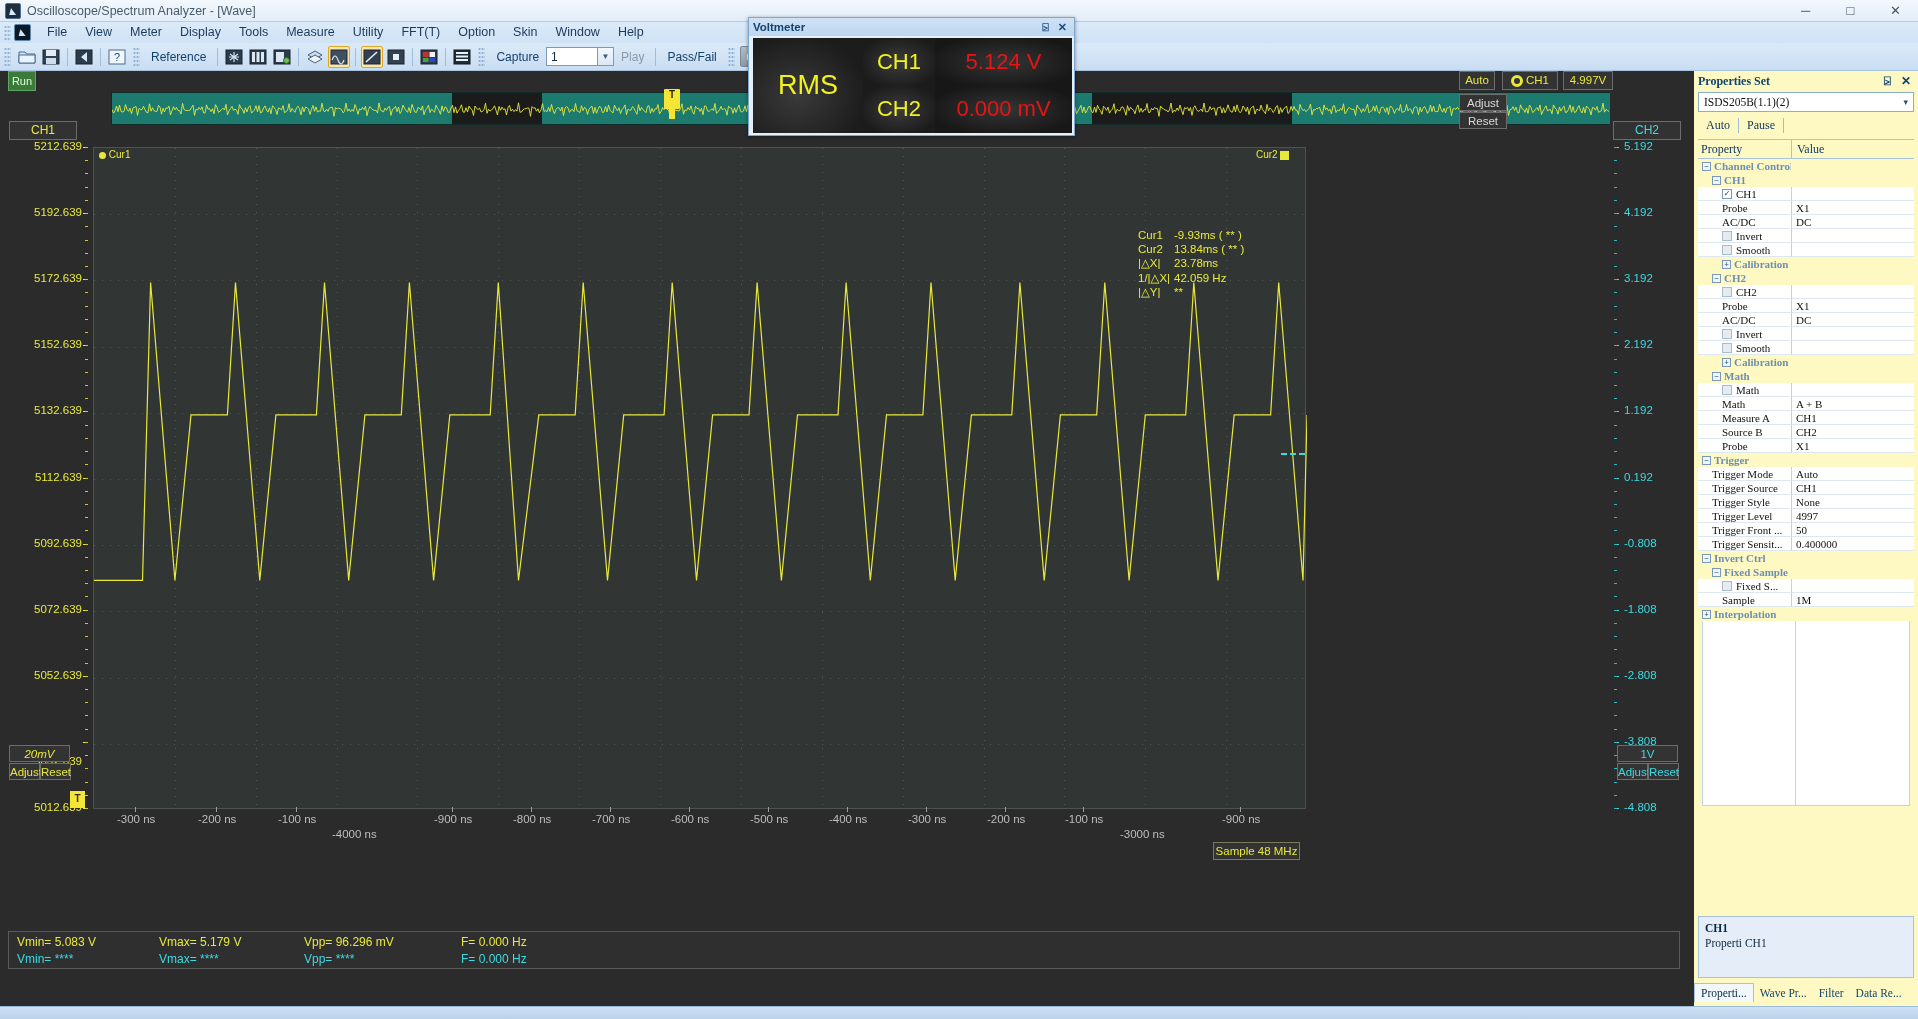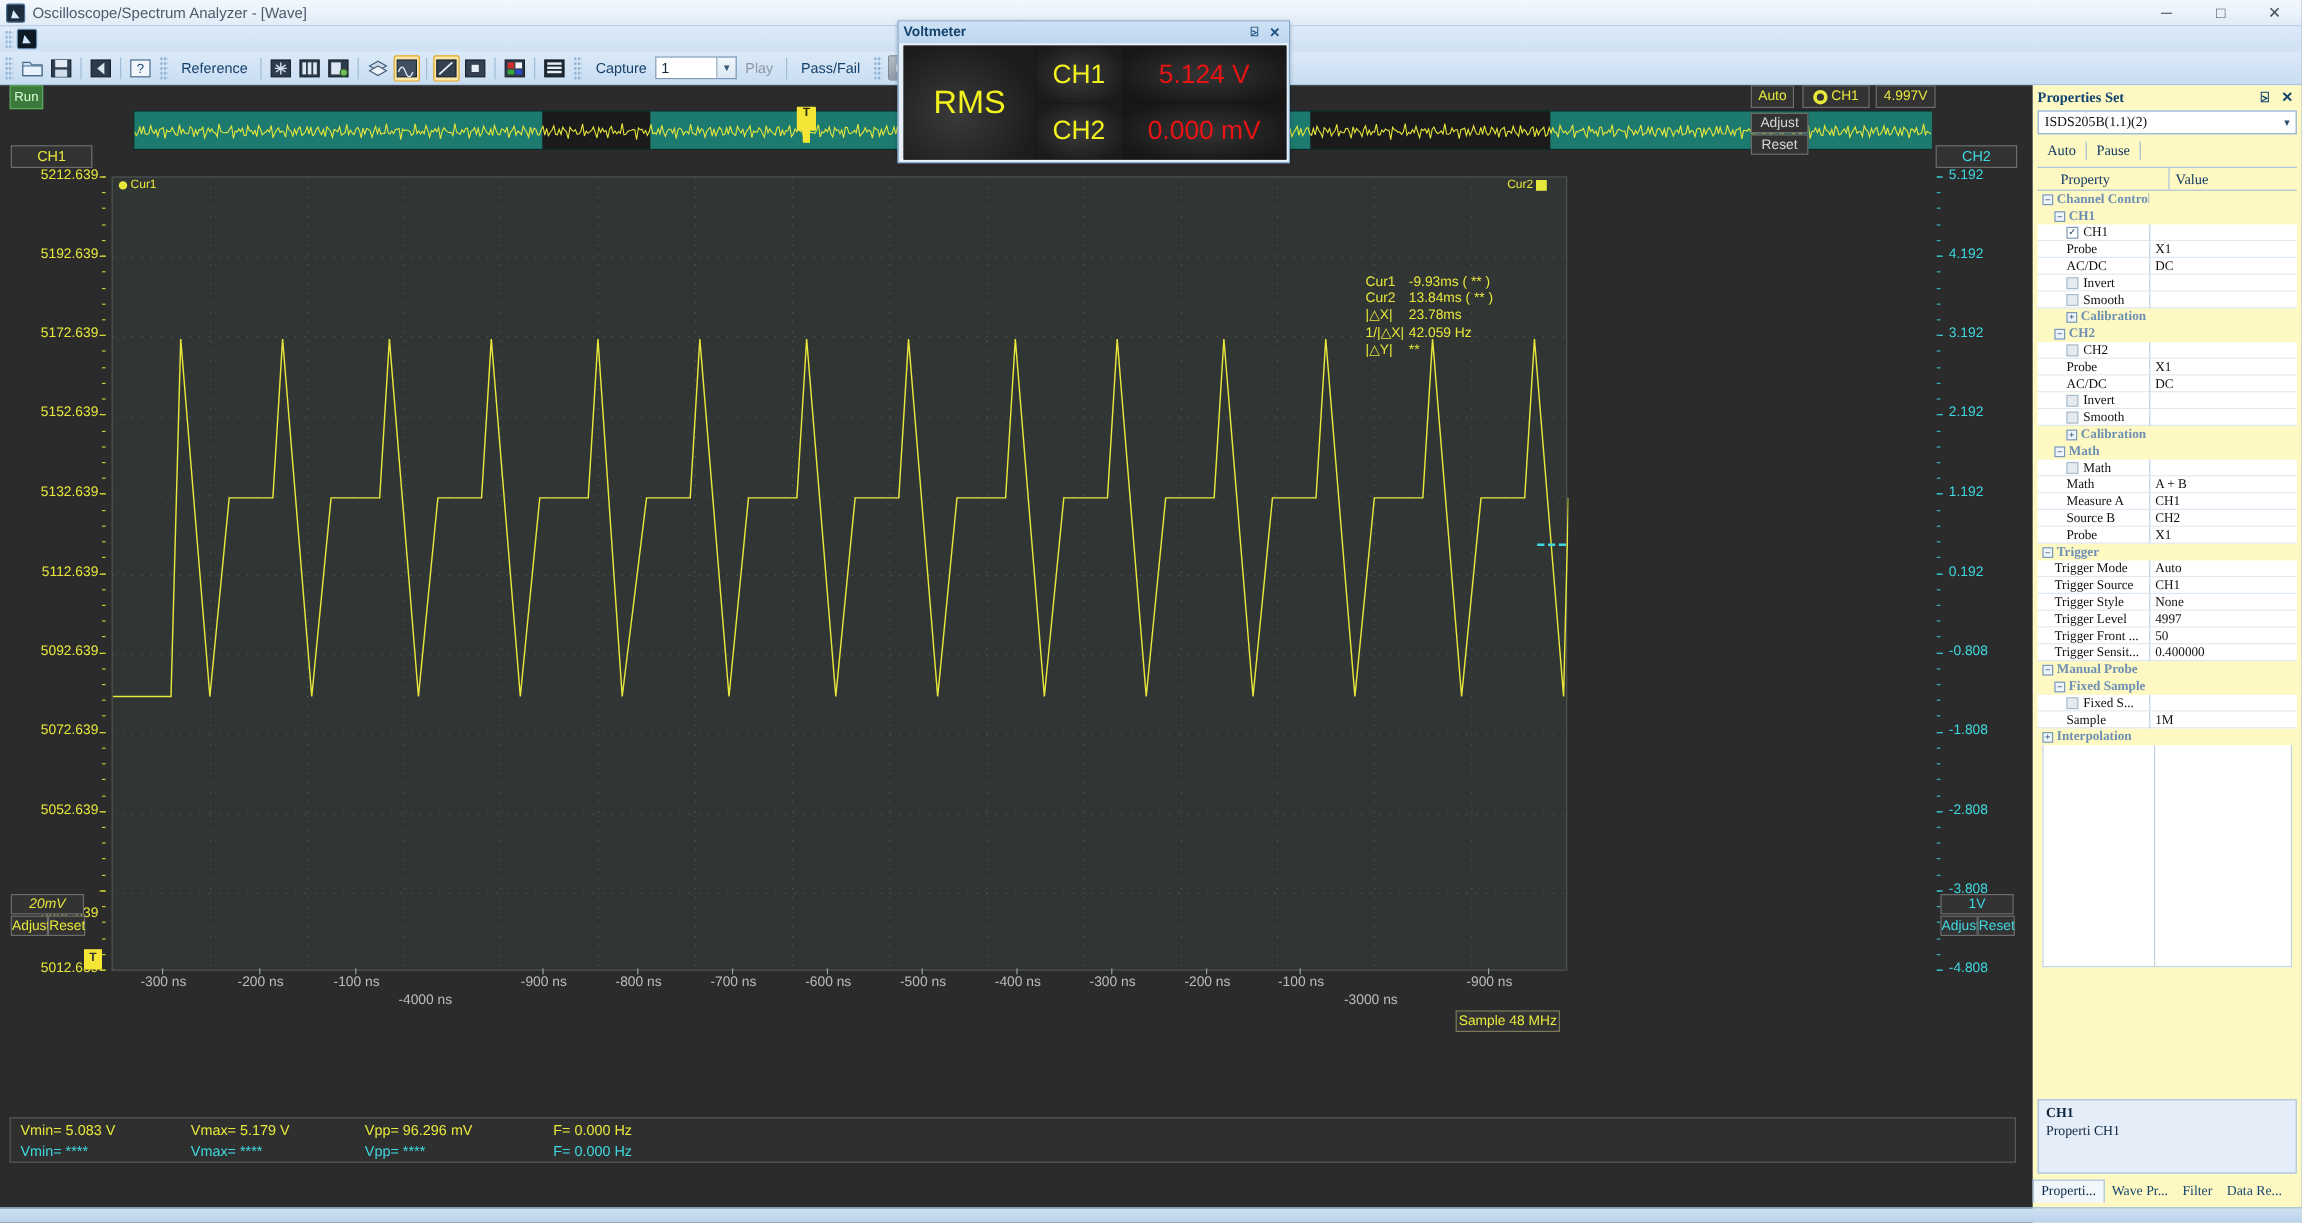--- a/index.html
+++ b/index.html
@@ -231,21 +231,21 @@
     display: flex; align-items: center; height: 22px; margin: 2px 4px 0 4px;
     font-size: 12px; color: #123a63;
   }
   .props-toolrow .pb { padding: 1px 8px; }
   .pvsep { width: 1px; height: 15px; background: #9ebcd8; }
   .tbl { margin: 3px 4px 0 4px; border-top: 1px solid #a9c3dc; }
   .thead {
     display: flex; height: 19px; font-size: 12px; color: #123a63;
     border-bottom: 1px solid #a9c3dc;
   }
-  .thead .c1 { width: 93px; padding-left: 3px; line-height: 18px; margin-left: 16px; }
+  .thead .c1 { width: 93px; padding-left: 3px; line-height: 18px; }
   .thead .c2 { flex: 1; padding-left: 5px; line-height: 18px; border-left: 1px solid #a9c3dc; }
   .prow { display: flex; height: 14px; font-size: 11px; align-items: center; }
   .prow .pname {
     width: 93px; height: 14px; display: flex; align-items: center;
     color: #111; white-space: nowrap; overflow: hidden;
   }
   .prow .pval {
     flex: 1; height: 14px; display: flex; align-items: center;
     padding-left: 4px; color: #111; background: #fff;
     border-left: 1px solid #bcd2e6; border-bottom: 1px solid #dde8f3;
@@ -301,20 +301,34 @@
     <div class="winbtns">
       <div class="winbtn">─</div>
       <div class="winbtn">□</div>
       <div class="winbtn close">✕</div>
     </div>
   </div>
 
   <div class="menubar">
     <div class="menugrip"></div>
     <div class="menu-appicon">◣</div>
+    <div id="menu-items" style="display:flex;align-items:center;">
+        <div class="menuitem">File</div>
+        <div class="menuitem">View</div>
+        <div class="menuitem">Meter</div>
+        <div class="menuitem">Display</div>
+        <div class="menuitem">Tools</div>
+        <div class="menuitem">Measure</div>
+        <div class="menuitem">Utility</div>
+        <div class="menuitem">FFT(T)</div>
+        <div class="menuitem">Option</div>
+        <div class="menuitem">Skin</div>
+        <div class="menuitem">Window</div>
+        <div class="menuitem">Help</div>
+      </div>
   </div>
 
   <div class="toolbar">
     <div class="tgrip"></div>
 
     <div class="tbtn">
       <svg width="18" height="16" viewBox="0 0 18 16">
           <path d="M1 3h6l1.5 2H17v9H1z" fill="#cfe3f7" stroke="#4b6c8c"></path>
           <path d="M1 6h16v8H1z" fill="#e9f3fd" stroke="#4b6c8c"></path>
         </svg>
@@ -956,21 +970,21 @@
           </div>
           <div class="prow field">
             <div class="pname ind2">
               <span>Trigger Sensit...</span>
             </div>
             <div class="pval">0.400000</div>
           </div>
           <div class="prow group">
             <div class="pname ind1">
               <span class="expander">−</span>
-              <span>Manual Probe</span>
+              <span>Invert Ctrl</span>
             </div>
             <div class="pval"></div>
           </div>
           <div class="prow group">
             <div class="pname ind2">
               <span class="expander">−</span>
               <span>Fixed Sample</span>
             </div>
             <div class="pval"></div>
           </div>

